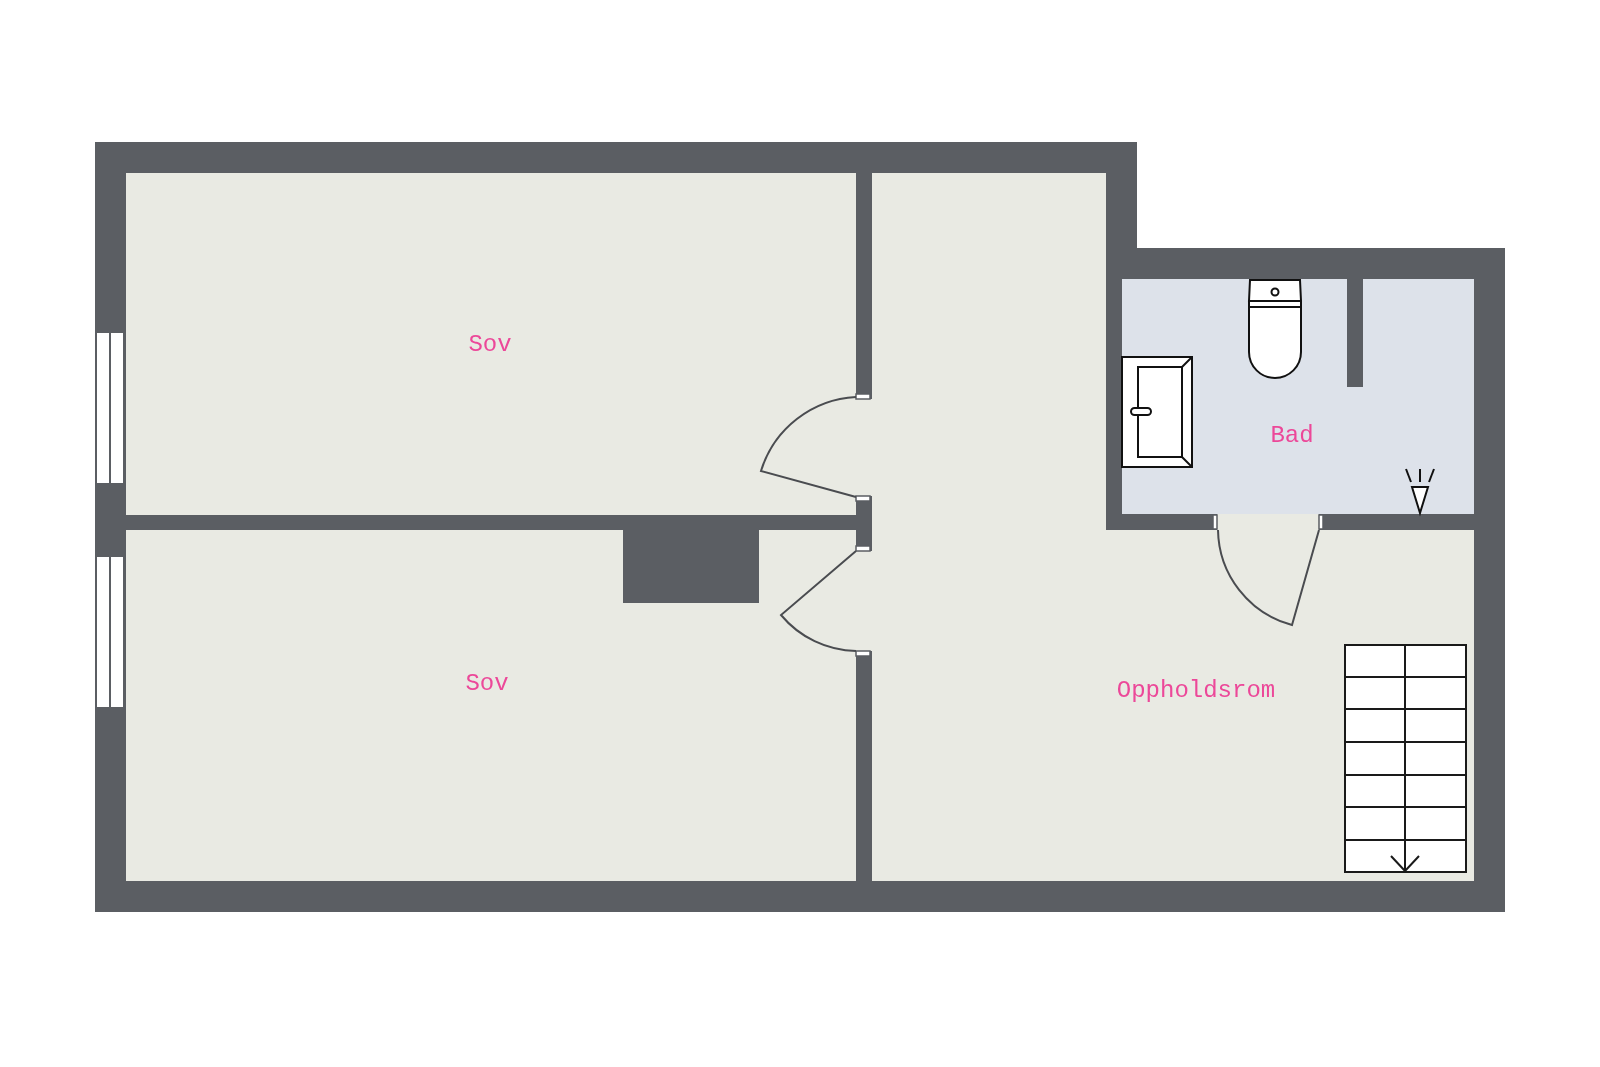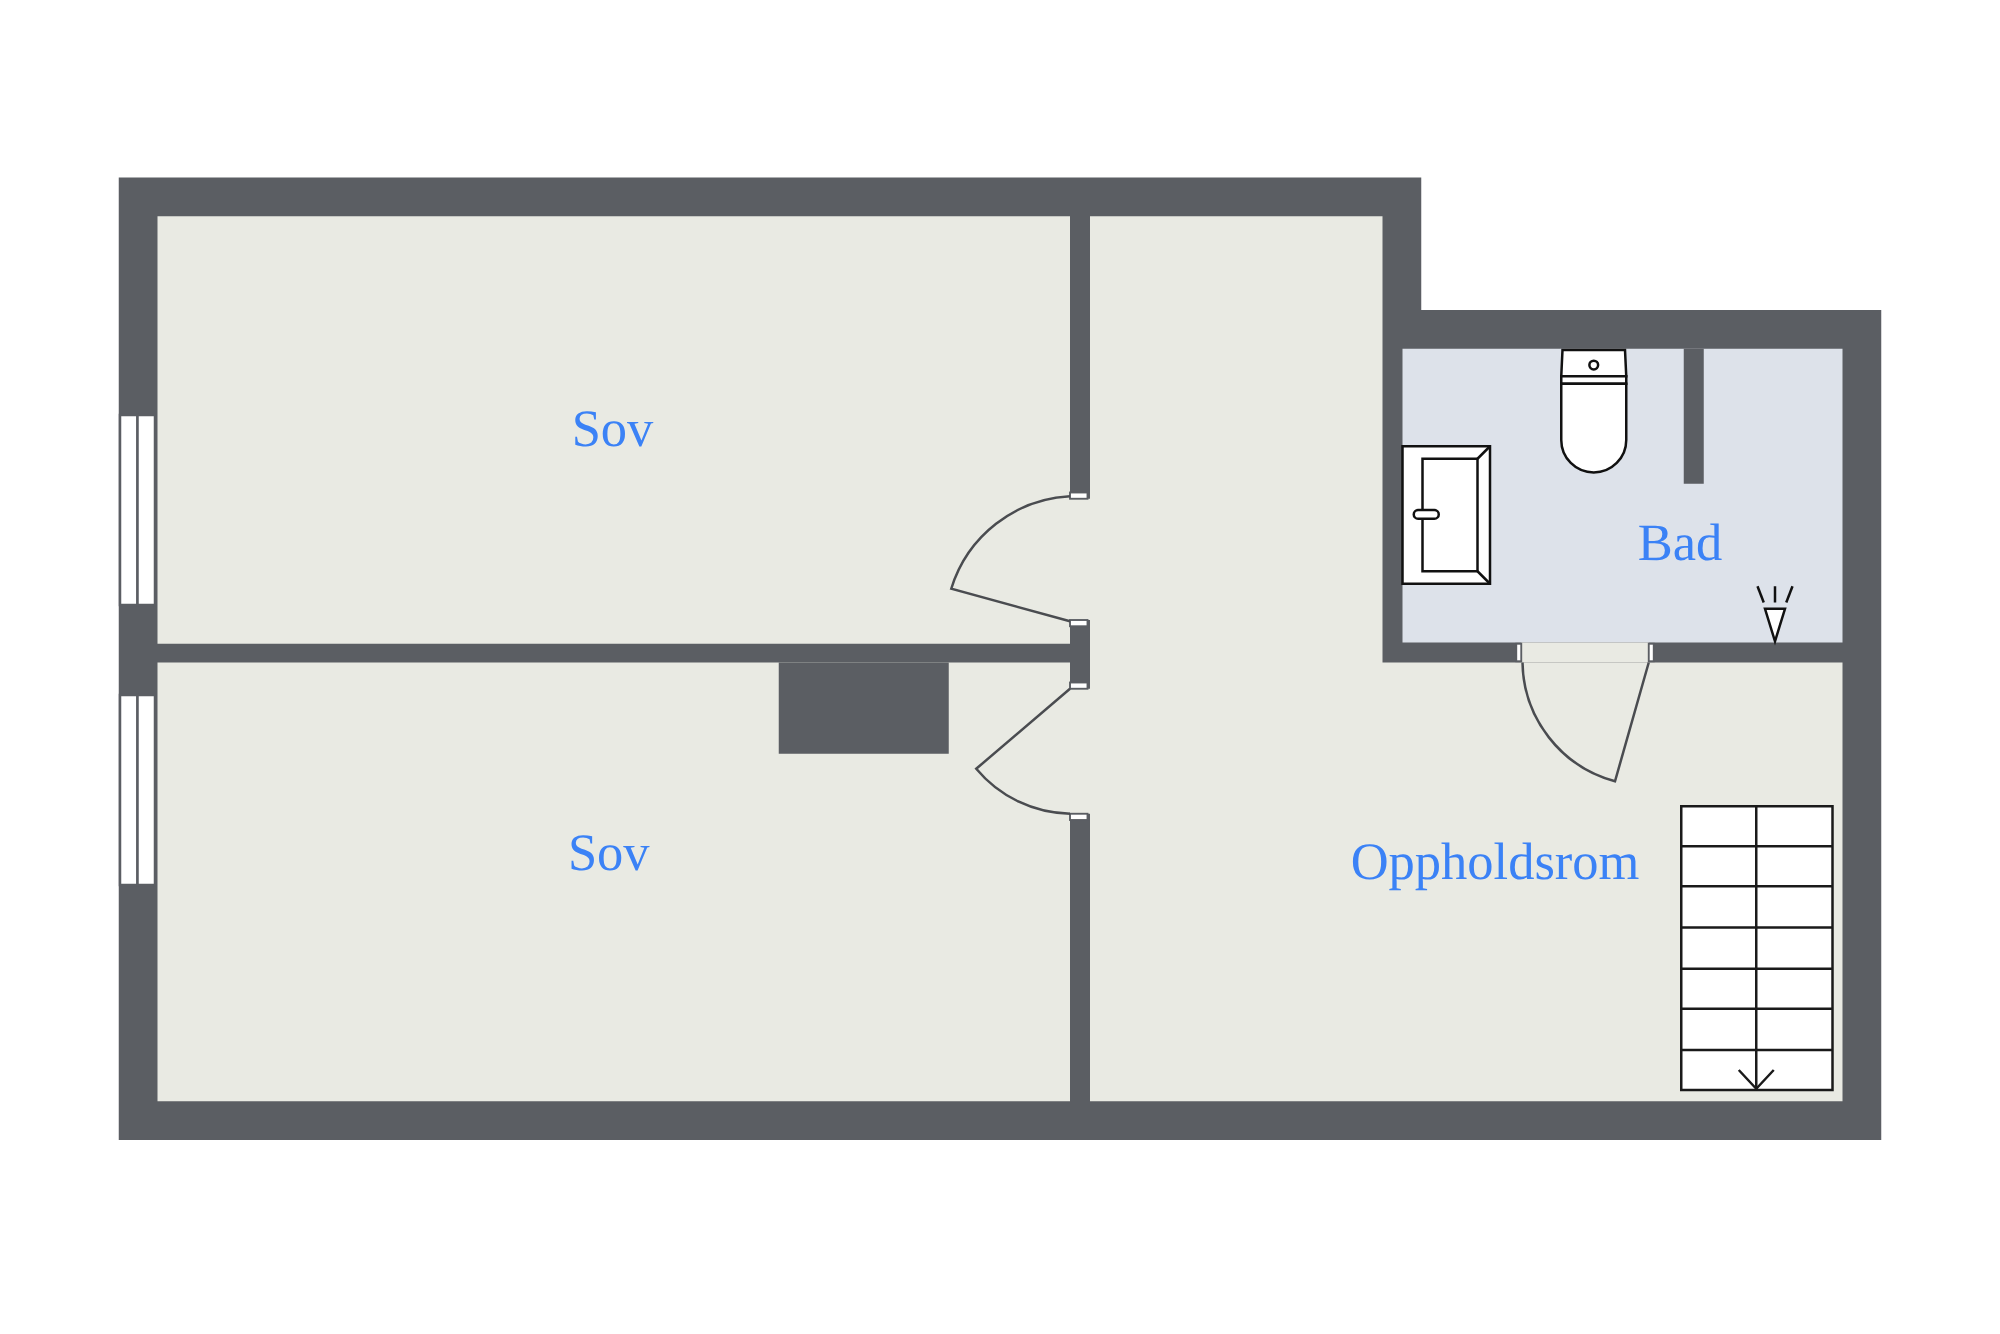--- a/index.html
+++ b/index.html
@@ -1,22 +1,22 @@
 <!DOCTYPE html>
 <html><head>
 <meta charset="utf-8">
 <style>
   html, body { margin: 0; padding: 0; background: #ffffff; }
   body { width: 1600px; height: 1067px; overflow: hidden; position: relative; }
   svg { position: absolute; left: 0; top: 0; }
   .room-label {
     position: absolute;
-    font-family: Liberation Serif, serif;
-    font-size: 42px;
-    color: #3b82f6;
+    font-family: Liberation Mono, monospace;
+    font-size: 24px;
+    color: #ec4899;
     white-space: nowrap;
     transform: translate(-50%, -50%);
   }
 </style>
 </head>
 <body>
 
 <svg width="1600" height="1067" viewBox="0 0 1600 1067" xmlns="http://www.w3.org/2000/svg">
 
   <g fill="#5b5e63">
@@ -94,14 +94,14 @@
     <line x1="1345" y1="742" x2="1466" y2="742"></line>
     <line x1="1345" y1="775" x2="1466" y2="775"></line>
     <line x1="1345" y1="807" x2="1466" y2="807"></line>
     <line x1="1345" y1="840" x2="1466" y2="840"></line>
     <polyline fill="none" points="1391,856 1405,871 1419,856"></polyline>
   </g>
 </svg>
 
 <div class="room-label" style="left:490px; top:344px;">Sov</div>
 <div class="room-label" style="left:487px; top:683px;">Sov</div>
-<div class="room-label" style="left:1344px; top:435px;">Bad</div>
+<div class="room-label" style="left:1292px; top:435px;">Bad</div>
 <div class="room-label" style="left:1196px; top:690px;">Oppholdsrom</div>
 
 </body></html>

